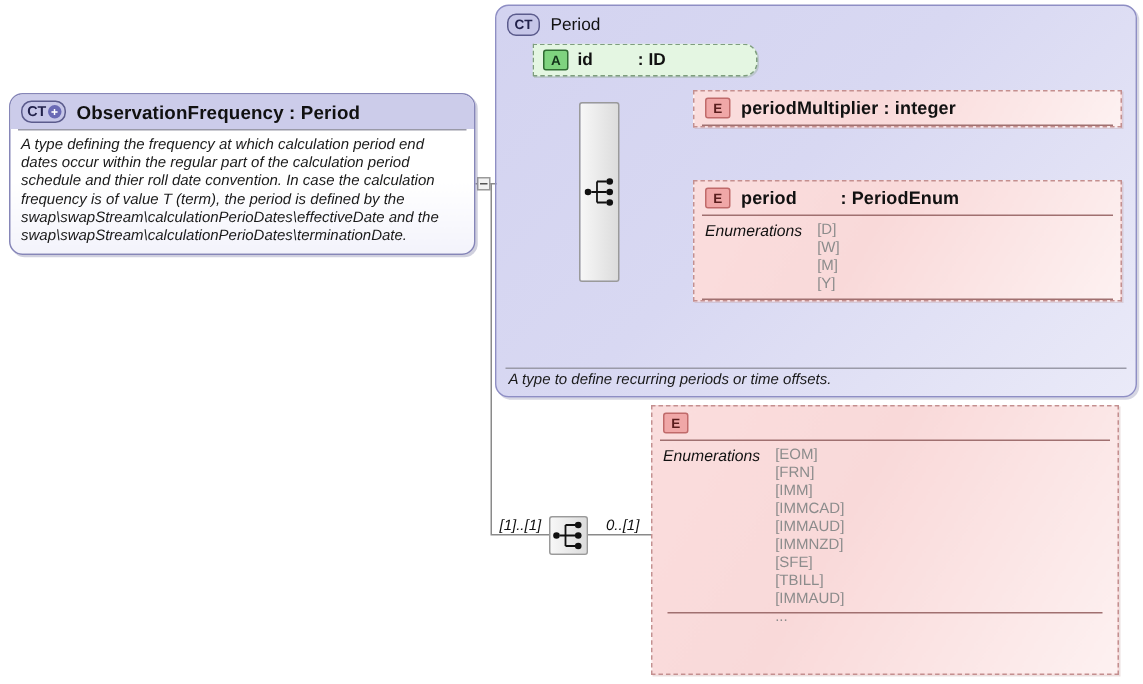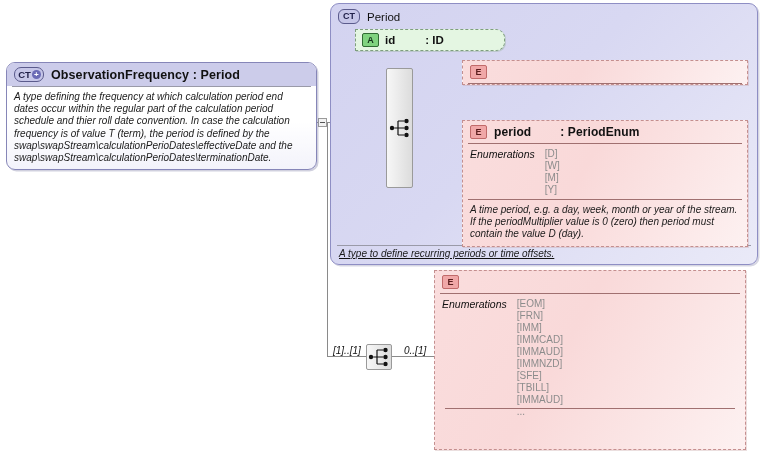--- a/index.html
+++ b/index.html
@@ -66,21 +66,21 @@
   #ct-period{
     position:absolute;left:330px;top:3px;width:428px;height:262px;
     border:1px solid #8e8ec4;border-radius:9px;
     background:linear-gradient(135deg,#d3d3f0 0%,#d8d8f2 45%,#eaeaf8 100%);
     box-shadow:1.5px 1.5px 0 rgba(120,120,160,.3);
     box-sizing:border-box;
   }
   #ct-period .period-hdr{display:flex;align-items:center;gap:7px;padding:5px 0 0 7px;}
   #ct-period .period-hdr .t{font-size:11.5px;}
   #period-footer{
-    position:absolute;left:6px;right:6px;bottom:4px;text-decoration:underline;
+    position:absolute;left:6px;right:6px;bottom:4px;
   }
   #period-footer .rule{margin:0 0 2px 0;}
   #period-footer .desc{padding:0 2px;}
 
   
   #attr-id{
     position:absolute;left:24px;top:25px;width:150px;height:22px;
     border:1px dashed #7e9e7e;border-radius:0 9px 9px 0;
     background:#e4f6e2;box-sizing:border-box;
     display:flex;align-items:center;padding-left:6px;gap:6px;
@@ -221,20 +221,21 @@
       <line x1="8.5" y1="16.5" x2="15" y2="16.5" stroke="#111" stroke-width="1.2"></line>
       <circle cx="17" cy="2.5" r="2.2" fill="#111"></circle>
       <circle cx="17" cy="9.5" r="2.2" fill="#111"></circle>
       <circle cx="17" cy="16.5" r="2.2" fill="#111"></circle>
     </svg>
   </div>
 
   <div class="el-box" id="el-periodmultiplier">
     <div class="hdr">
       <span class="badge badge-e">E</span>
+      <span class="hdr-title">periodMultiplier : integer</span>
     </div>
     <div class="rule"></div>
   </div>
 
   <div class="el-box" id="el-period">
     <div class="hdr">
       <span class="badge badge-e">E</span>
       <span class="hdr-title">period</span>
       <span class="hdr-title" style="margin-left:22px;">: PeriodEnum</span>
     </div>
@@ -242,21 +243,20 @@
     <div class="enum-wrap">
       <span class="enum-label">Enumerations</span>
       <span class="enum-values">
           <span>[D]</span>
           <span>[W]</span>
           <span>[M]</span>
           <span>[Y]</span>
         </span>
     </div>
     <div class="rule"></div>
-    <div class="desc">A time period, e.g. a day, week, month or year of the stream. If the periodMultiplier value is 0 (zero) then period must contain the value D (day).</div>
   </div>
 
   <div class="el-box" id="el-periodconvention">
     <div class="hdr">
       <span class="badge badge-e">E</span>
     </div>
     <div class="rule"></div>
     <div class="enum-wrap" style="padding-bottom:2px;">
       <span class="enum-label">Enumerations</span>
       <span class="enum-values">

